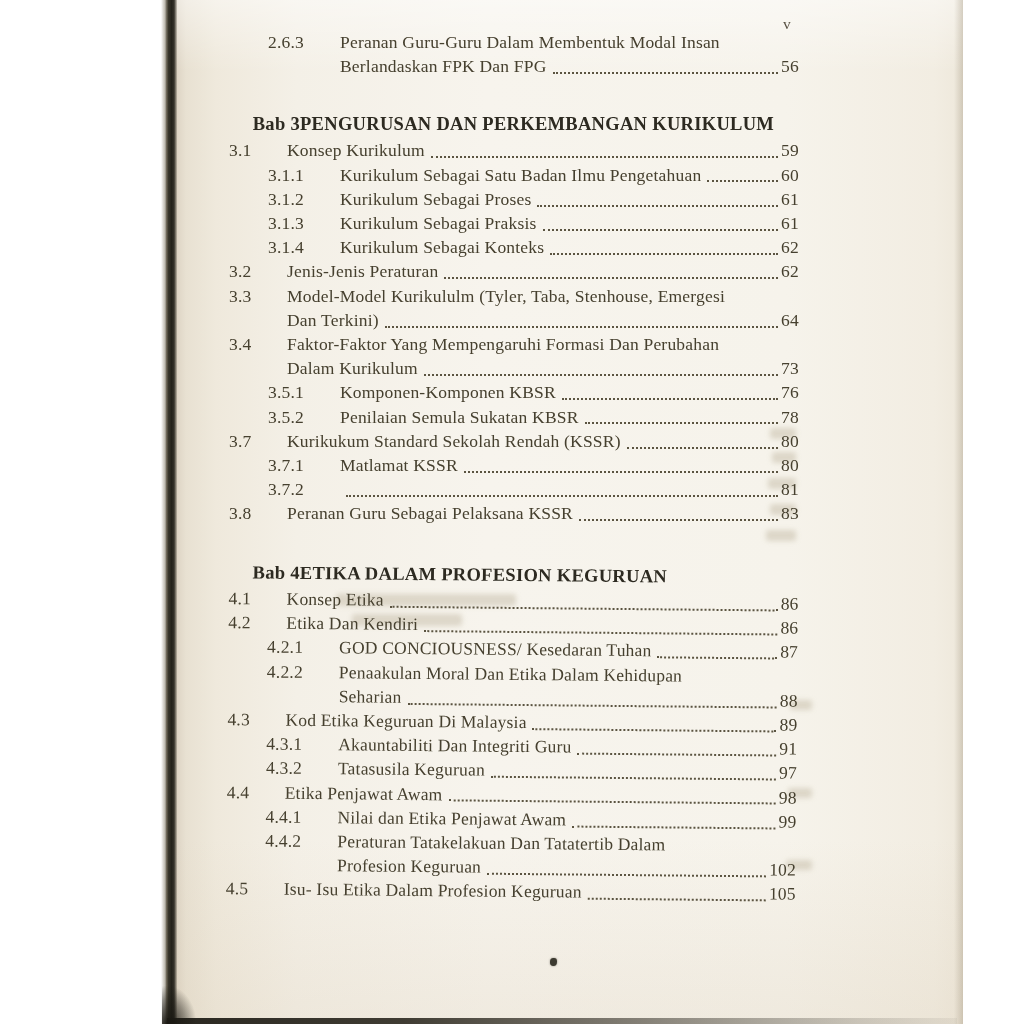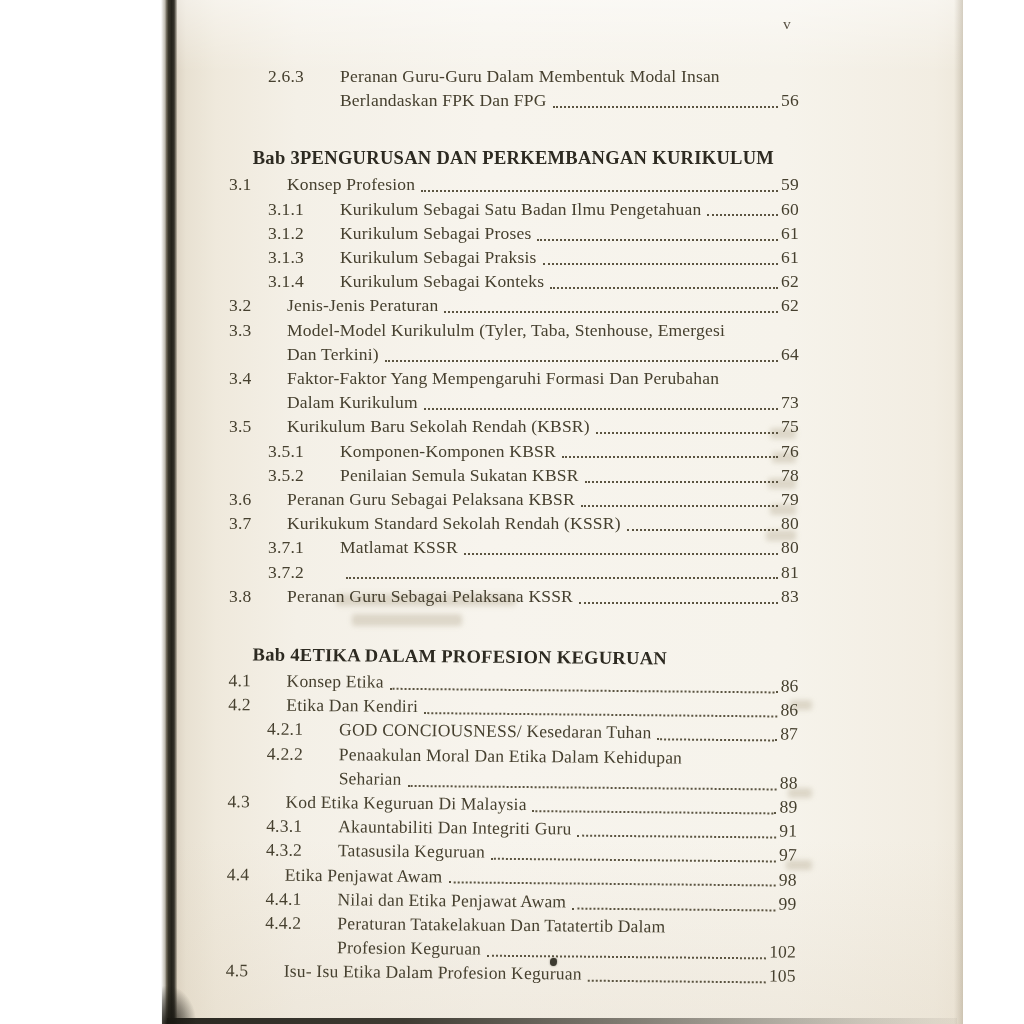--- a/index.html
+++ b/index.html
@@ -29,21 +29,21 @@
   }
   .corner-shadow{
     position:absolute;left:162px;bottom:0;width:34px;height:38px;
     background:radial-gradient(ellipse at 15% 100%, rgba(26,24,18,0.95) 0%, rgba(26,24,18,0.4) 45%, rgba(26,24,18,0) 72%);
   }
   
   .content{
     position:absolute;left:207px;top:0;width:592px;
     color:var(--ink,#46402f);
     font-size:17.5px;letter-spacing:0.2px;
-    padding-top:64px;
+    padding-top:30px;
   }
   .pageno-label{
     position:absolute;left:783px;top:15px;
     font-size:15.5px;color:#5a5345;
   }
   .toc-section{margin:0;}
   .sec-gap{margin-top:33px;}
   .tilt{transform:rotate(0.55deg);transform-origin:0 0;}
   .heading-row{
     display:flex;line-height:27px;white-space:nowrap;
@@ -108,21 +108,21 @@
         <span class="pg">56</span>
       </div>
     </div>
     <div class="toc-section sec-gap">
       <div class="heading-row">
         <span class="h-label">Bab 3</span>
         <span class="h-title">PENGURUSAN DAN PERKEMBANGAN KURIKULUM</span>
       </div>
       <div class="toc-row">
         <span class="num">3.1</span>
-        <span class="txt">Konsep Profesion</span>
+        <span class="txt">Konsep Kurikulum</span>
         <span class="dots"></span>
         <span class="pg">59</span>
       </div>
       <div class="toc-row lvl1">
         <span class="num">3.1.1</span>
         <span class="txt">Kurikulum Sebagai Satu Badan Ilmu Pengetahuan</span>
         <span class="dots"></span>
         <span class="pg">60</span>
       </div>
       <div class="toc-row lvl1">
@@ -162,43 +162,31 @@
       <div class="toc-row">
         <span class="num">3.4</span>
         <span class="txt">Faktor-Faktor Yang Mempengaruhi Formasi Dan Perubahan</span>
       </div>
       <div class="toc-row">
         <span class="num"></span>
         <span class="txt">Dalam Kurikulum</span>
         <span class="dots"></span>
         <span class="pg">73</span>
       </div>
-      <div class="toc-row">
-        <span class="num">3.5</span>
-        <span class="txt">Kurikulum Baru Sekolah Rendah (KBSR) </span>
-        <span class="dots"></span>
-        <span class="pg">75</span>
-      </div>
       <div class="toc-row lvl1">
         <span class="num">3.5.1</span>
         <span class="txt">Komponen-Komponen KBSR </span>
         <span class="dots"></span>
         <span class="pg">76</span>
       </div>
       <div class="toc-row lvl1">
         <span class="num">3.5.2</span>
         <span class="txt">Penilaian Semula Sukatan KBSR </span>
         <span class="dots"></span>
         <span class="pg">78</span>
-      </div>
-      <div class="toc-row">
-        <span class="num">3.6</span>
-        <span class="txt">Peranan Guru Sebagai Pelaksana KBSR</span>
-        <span class="dots"></span>
-        <span class="pg">79</span>
       </div>
       <div class="toc-row">
         <span class="num">3.7</span>
         <span class="txt">Kurikukum Standard Sekolah Rendah (KSSR) </span>
         <span class="dots"></span>
         <span class="pg">80</span>
       </div>
       <div class="toc-row lvl1">
         <span class="num">3.7.1</span>
         <span class="txt">Matlamat KSSR </span>

